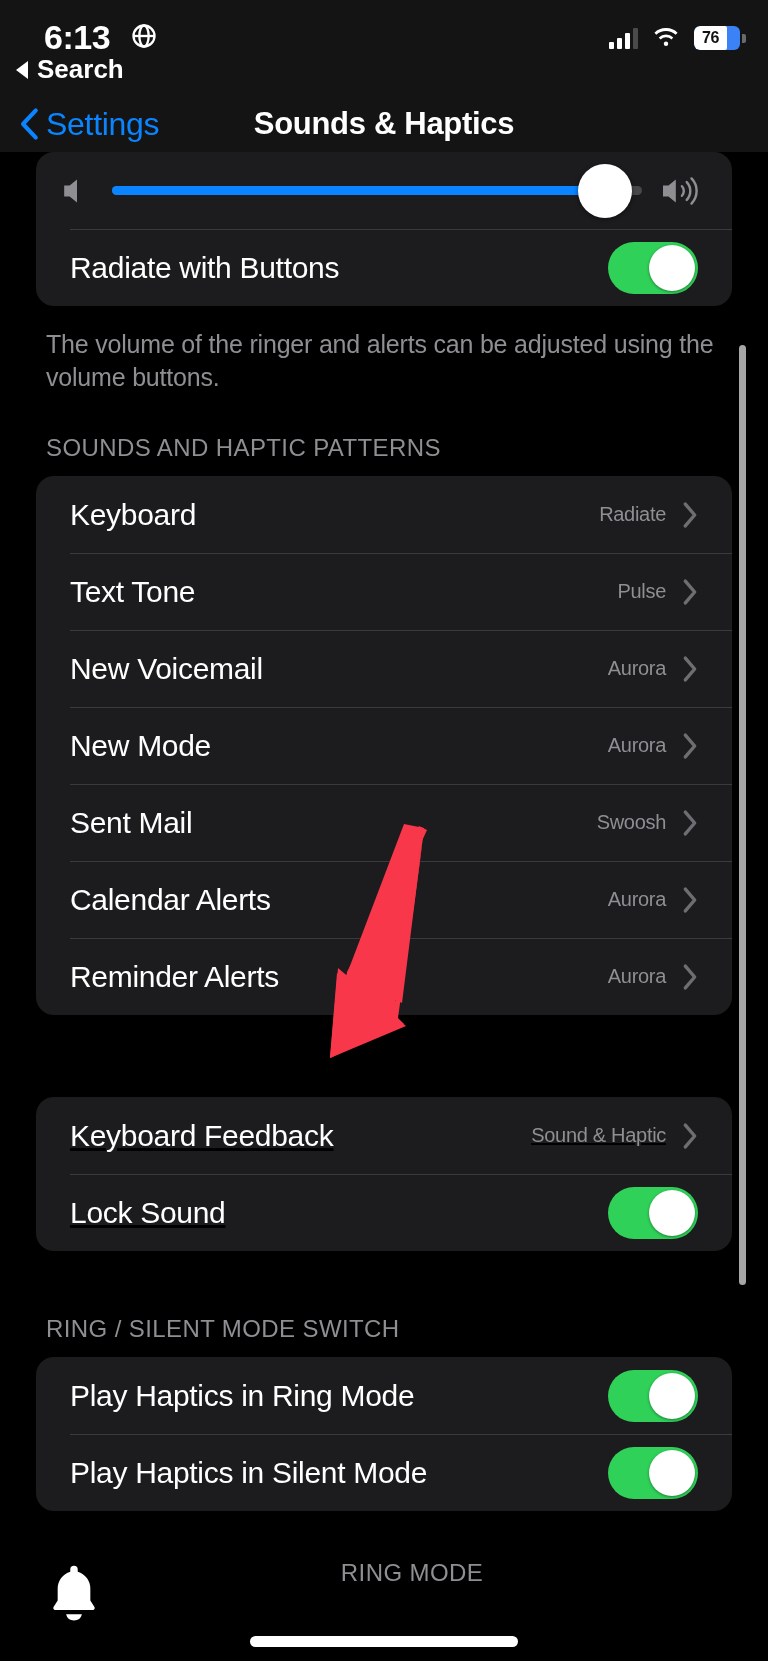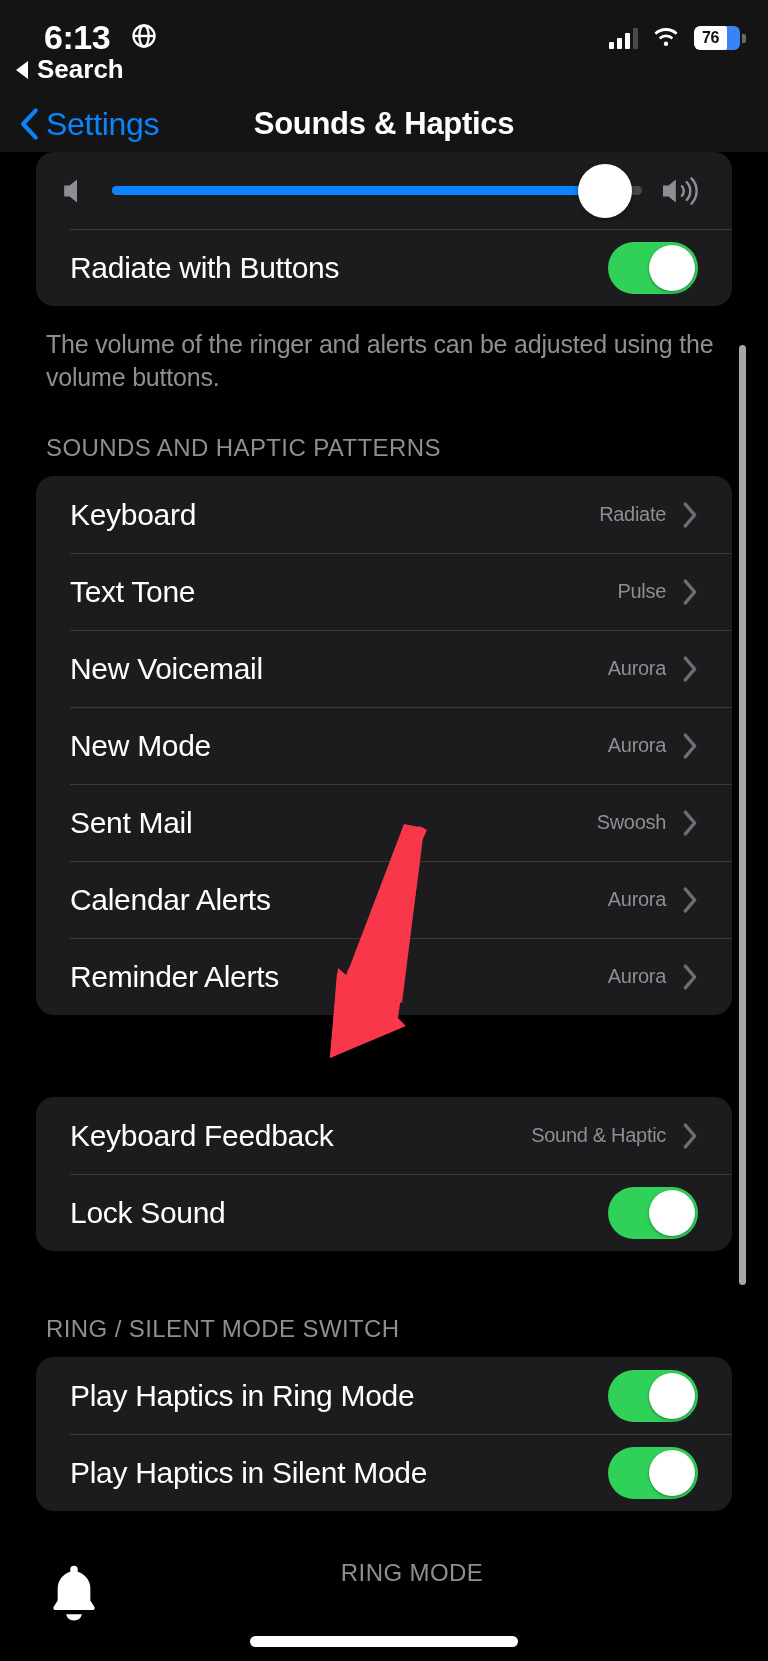--- a/index.html
+++ b/index.html
@@ -295,21 +295,21 @@
 
       <div class="row">
         <span class="row-label">Reminder Alerts</span>
         <span class="row-value">Aurora</span>
         <svg class="chev-r" viewBox="0 0 10 18" fill="none" stroke="currentColor" stroke-width="2.2" stroke-linecap="round" stroke-linejoin="round">
             <path d="M2 2l6 7-6 7"></path>
           </svg>
       </div>
     </div>
 
-    <div class="group" style="margin-top:82px;">
+    <div class="group" style="margin-top:82px;text-decoration:underline;">
       <div class="row">
         <span class="row-label">Keyboard Feedback</span>
         <span class="row-value">Sound &amp; Haptic</span>
         <svg class="chev-r" viewBox="0 0 10 18" fill="none" stroke="currentColor" stroke-width="2.2" stroke-linecap="round" stroke-linejoin="round">
             <path d="M2 2l6 7-6 7"></path>
           </svg>
       </div>
       <div class="row">
         <span class="row-label">Lock Sound</span>
         <span class="toggle">

